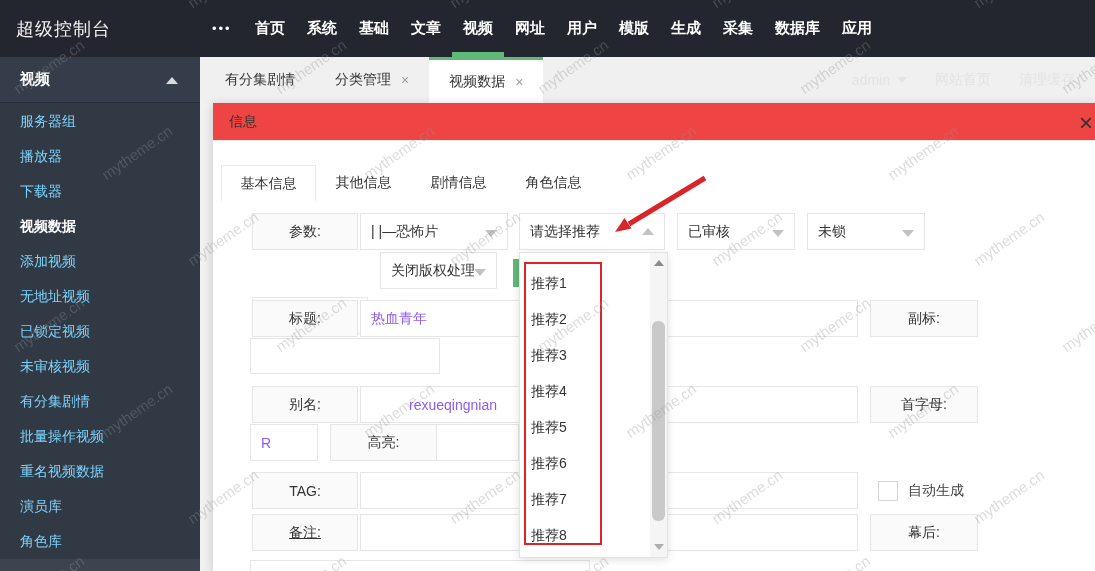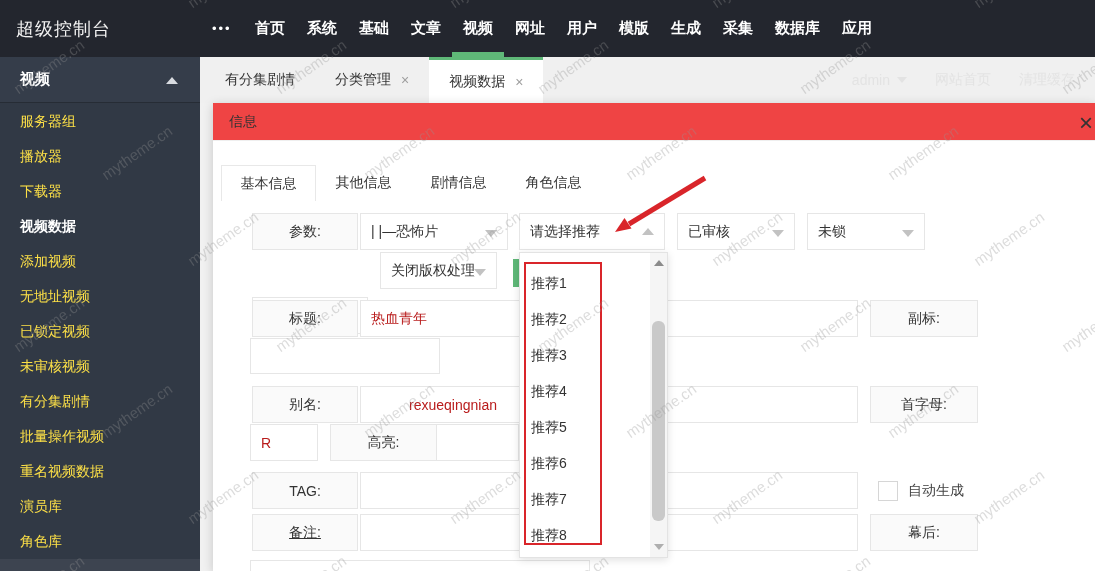--- a/index.html
+++ b/index.html
@@ -21,21 +21,21 @@
   
   .sidebar { position:absolute; left:0; top:57px; width:200px; height:514px; background:#313945; z-index:4; }
   .side-section { position:relative; height:46px; display:flex; align-items:center; padding-left:20px;
                   color:#fff; font-size:15px; font-weight:700; border-bottom:1px solid rgba(0,0,0,.28);
                   background:#353d4a; cursor:pointer; }
   .tri-up-side { position:absolute; right:22px; top:20px; width:0; height:0;
                  border-left:6px solid transparent; border-right:6px solid transparent;
                  border-bottom:7px solid #d8dbe0; }
   .side-list { position:absolute; left:0; top:47px; width:200px; }
   .side-item { height:35px; display:flex; align-items:center; padding-left:20px;
-               color:#fde047; font-size:14px; cursor:pointer; }
+               color:#7dd3fc; font-size:14px; cursor:pointer; }
   .side-item.active { color:#fff; font-weight:700; }
   .side-bottom-strip { position:absolute; left:0; bottom:0; width:200px; height:12px; background:#3d4450; }
 
   
   .tabbar { position:absolute; left:200px; top:57px; width:895px; height:46px; background:#f0f0f0; z-index:4; }
   .tabs { position:absolute; left:5px; top:0; height:46px; display:flex; }
   .tab { position:relative; height:46px; display:flex; align-items:center; padding:0 20px;
          color:#333; font-size:14px; cursor:pointer; }
   .tab .close { margin-left:10px; color:#9e9e9e; font-size:14px; cursor:pointer; }
   .tab.active { background:#fff; border-top:3px solid #5FB878; }
@@ -63,21 +63,21 @@
   
   .fl { position:absolute; background:#fafafa; border:1px solid #e6e6e6; display:flex;
         align-items:center; justify-content:center; color:#333; font-size:14px; }
   .fs { position:absolute; background:#fff; border:1px solid #e6e6e6; display:flex;
         align-items:center; color:#333; font-size:14px; padding:0 10px; cursor:pointer; }
   .fs .caret-dn { position:absolute; right:10px; top:16px; width:0; height:0;
         border-left:6px solid transparent; border-right:6px solid transparent; border-top:7px solid #c2c2c2; }
   .fs .caret-up { position:absolute; right:10px; top:14px; width:0; height:0;
         border-left:6px solid transparent; border-right:6px solid transparent; border-bottom:7px solid #c2c2c2; }
   .fi { position:absolute; background:#fff; border:1px solid #e6e6e6; padding:0 10px;
-        color:#b91c1c; font-size:14px; outline:none; font-family:inherit; }
+        color:#8b5cf6; font-size:14px; outline:none; font-family:inherit; }
   .checkbox-row { position:absolute; display:flex; align-items:center; color:#444; font-size:14px; }
   .checkbox { width:20px; height:20px; border:1px solid #d6d6d6; background:#fff; margin-right:10px; cursor:pointer; }
   .green-sliver { position:absolute; background:#5FB878; }
 
   
   .dropdown { position:absolute; left:519px; top:252px; width:149px; height:306px; background:#fff;
               border:1px solid #e3e3e3; box-shadow:0 2px 8px rgba(0,0,0,.12); z-index:20; }
   .dd-option { position:absolute; left:1px; width:112px; height:36px; display:flex; align-items:center;
                padding-left:10px; color:#333; font-size:14px; cursor:pointer; }
   .dd-scroll { position:absolute; right:0; top:0; width:17px; height:304px; background:#f5f5f5; cursor:pointer; }

